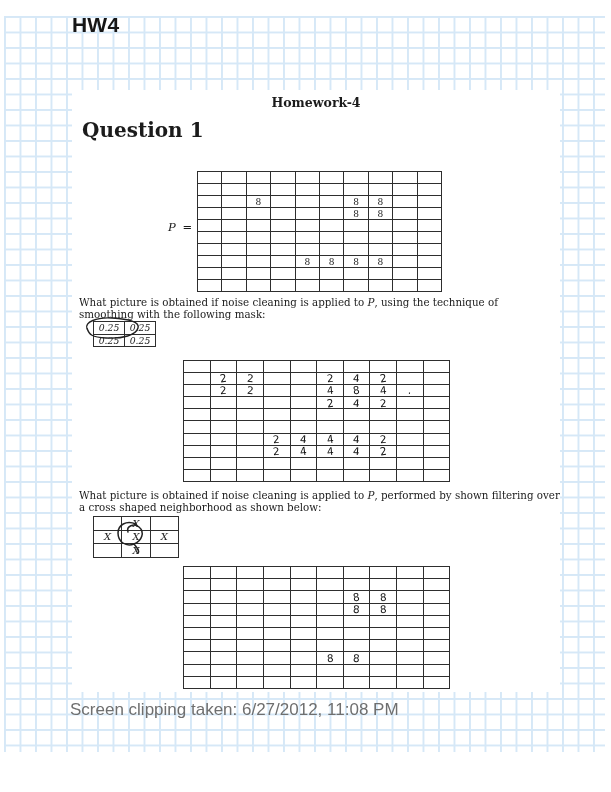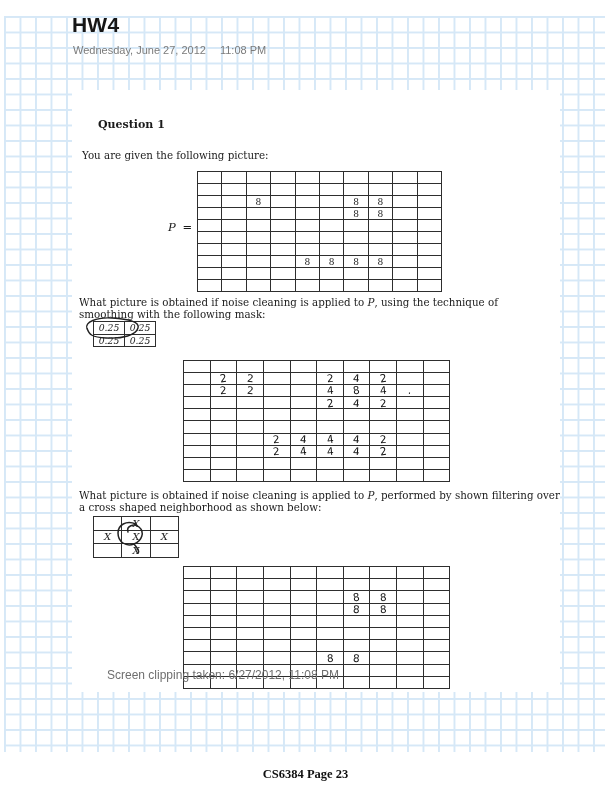--- a/index.html
+++ b/index.html
@@ -22,21 +22,21 @@
     letter-spacing:0.2px;
   }
   #date-row{position:absolute;left:73px;top:44px;font-size:11px;color:#7b7b7b;}
   #date-row .time{margin-left:14px;}
   
   #screen-clipping{position:absolute;left:72px;top:90px;width:488px;height:602px;background:#ffffff;}
   
   .doc{color:#1b1b1b;font-family:"DejaVu Serif",serif;}
   #doc-title{position:absolute;left:72px;top:95px;width:488px;text-align:center;
     font-size:12.5px;font-weight:bold;}
-  #question-heading{position:absolute;left:82px;top:118px;font-size:11px;font-weight:bold;margin-left:16px;}
+  #question-heading{position:absolute;left:82px;top:118px;font-size:20px;font-weight:bold;}
   #intro-text{position:absolute;left:82px;top:149px;font-size:10.3px;}
   #p-label{position:absolute;left:168px;top:220px;font-size:11.5px;}
   #p-label i{margin-right:3px;}
   #para-smoothing{position:absolute;left:79px;top:297px;width:476px;font-size:10.3px;line-height:11.6px;}
   #para-median{position:absolute;left:79px;top:490px;width:482px;font-size:10.3px;line-height:11.6px;}
   
   .grid{position:absolute;display:grid;border-top:1px solid #2e2e2e;border-left:1px solid #2e2e2e;background:#fff;}
   .grid .cell{border-right:1px solid #2e2e2e;border-bottom:1px solid #2e2e2e;
     display:flex;align-items:center;justify-content:center;overflow:visible;}
   #grid-p{left:197px;top:171px;grid-template-columns:repeat(10,24.4px);grid-auto-rows:12.05px;}
@@ -50,43 +50,40 @@
   .grid-hand .cell:nth-child(odd) span{transform:rotate(4deg);}
   .grid-hand .cell:nth-child(3n) span{transform:rotate(-8deg) scaleY(1.05);}
   
   #mask-table{left:93px;top:321px;grid-template-columns:repeat(2,31px);grid-auto-rows:12.5px;}
   #mask-table .cell span{font-family:"DejaVu Serif",serif;font-size:9.3px;color:#222;font-style:italic;}
   #cross-table{left:93px;top:516px;grid-template-columns:repeat(3,28.3px);grid-auto-rows:13.6px;}
   #cross-table .cell span{font-family:"DejaVu Serif",serif;font-style:italic;font-size:10px;color:#222;}
   
   .annot{position:absolute;pointer-events:none;}
   
-  #clipping-caption{position:absolute;left:70px;top:668px;font-size:12px;color:#6f6f6f;margin-left:37px;}
+  #clipping-caption{position:absolute;left:70px;top:700px;font-size:17px;color:#6f6f6f;}
   #page-footer{position:absolute;left:0;top:767px;width:611px;text-align:center;
     font-family:"Liberation Serif",serif;font-size:12.5px;font-weight:600;color:#101010;}
 </style>
 </head>
 <body>
 
 <div id="canvas">
 
   <div id="graph-paper"></div>
 
   <div id="page-title">HW4</div>
 
-  <div id="date-row">
-    <span>Wednesday, June 27, 2012</span><span class="time">11:08 PM</span>
-  </div>
 
   <div id="screen-clipping"></div>
 
+  <div id="doc-title" class="doc">Homework-4</div>
 
   <div id="question-heading" class="doc">Question 1</div>
 
-  <div id="intro-text" class="doc">You are given the following picture:</div>
 
   <div id="p-label" class="doc"><i>P</i> =</div>
 
   <div id="grid-p" class="grid grid-type">
       <div class="cell"></div>
       <div class="cell"></div>
       <div class="cell"></div>
       <div class="cell"></div>
       <div class="cell"></div>
       <div class="cell"></div>
@@ -518,15 +515,14 @@
       <div class="cell"></div>
       <div class="cell"></div>
       <div class="cell"></div>
       <div class="cell"></div>
       <div class="cell"></div>
       <div class="cell"></div>
     </div>
 
   <div id="clipping-caption">Screen clipping taken: 6/27/2012, 11:08 PM</div>
 
-  <div id="page-footer">CS6384 Page 23</div>
 
 </div>
 
 </body></html>

